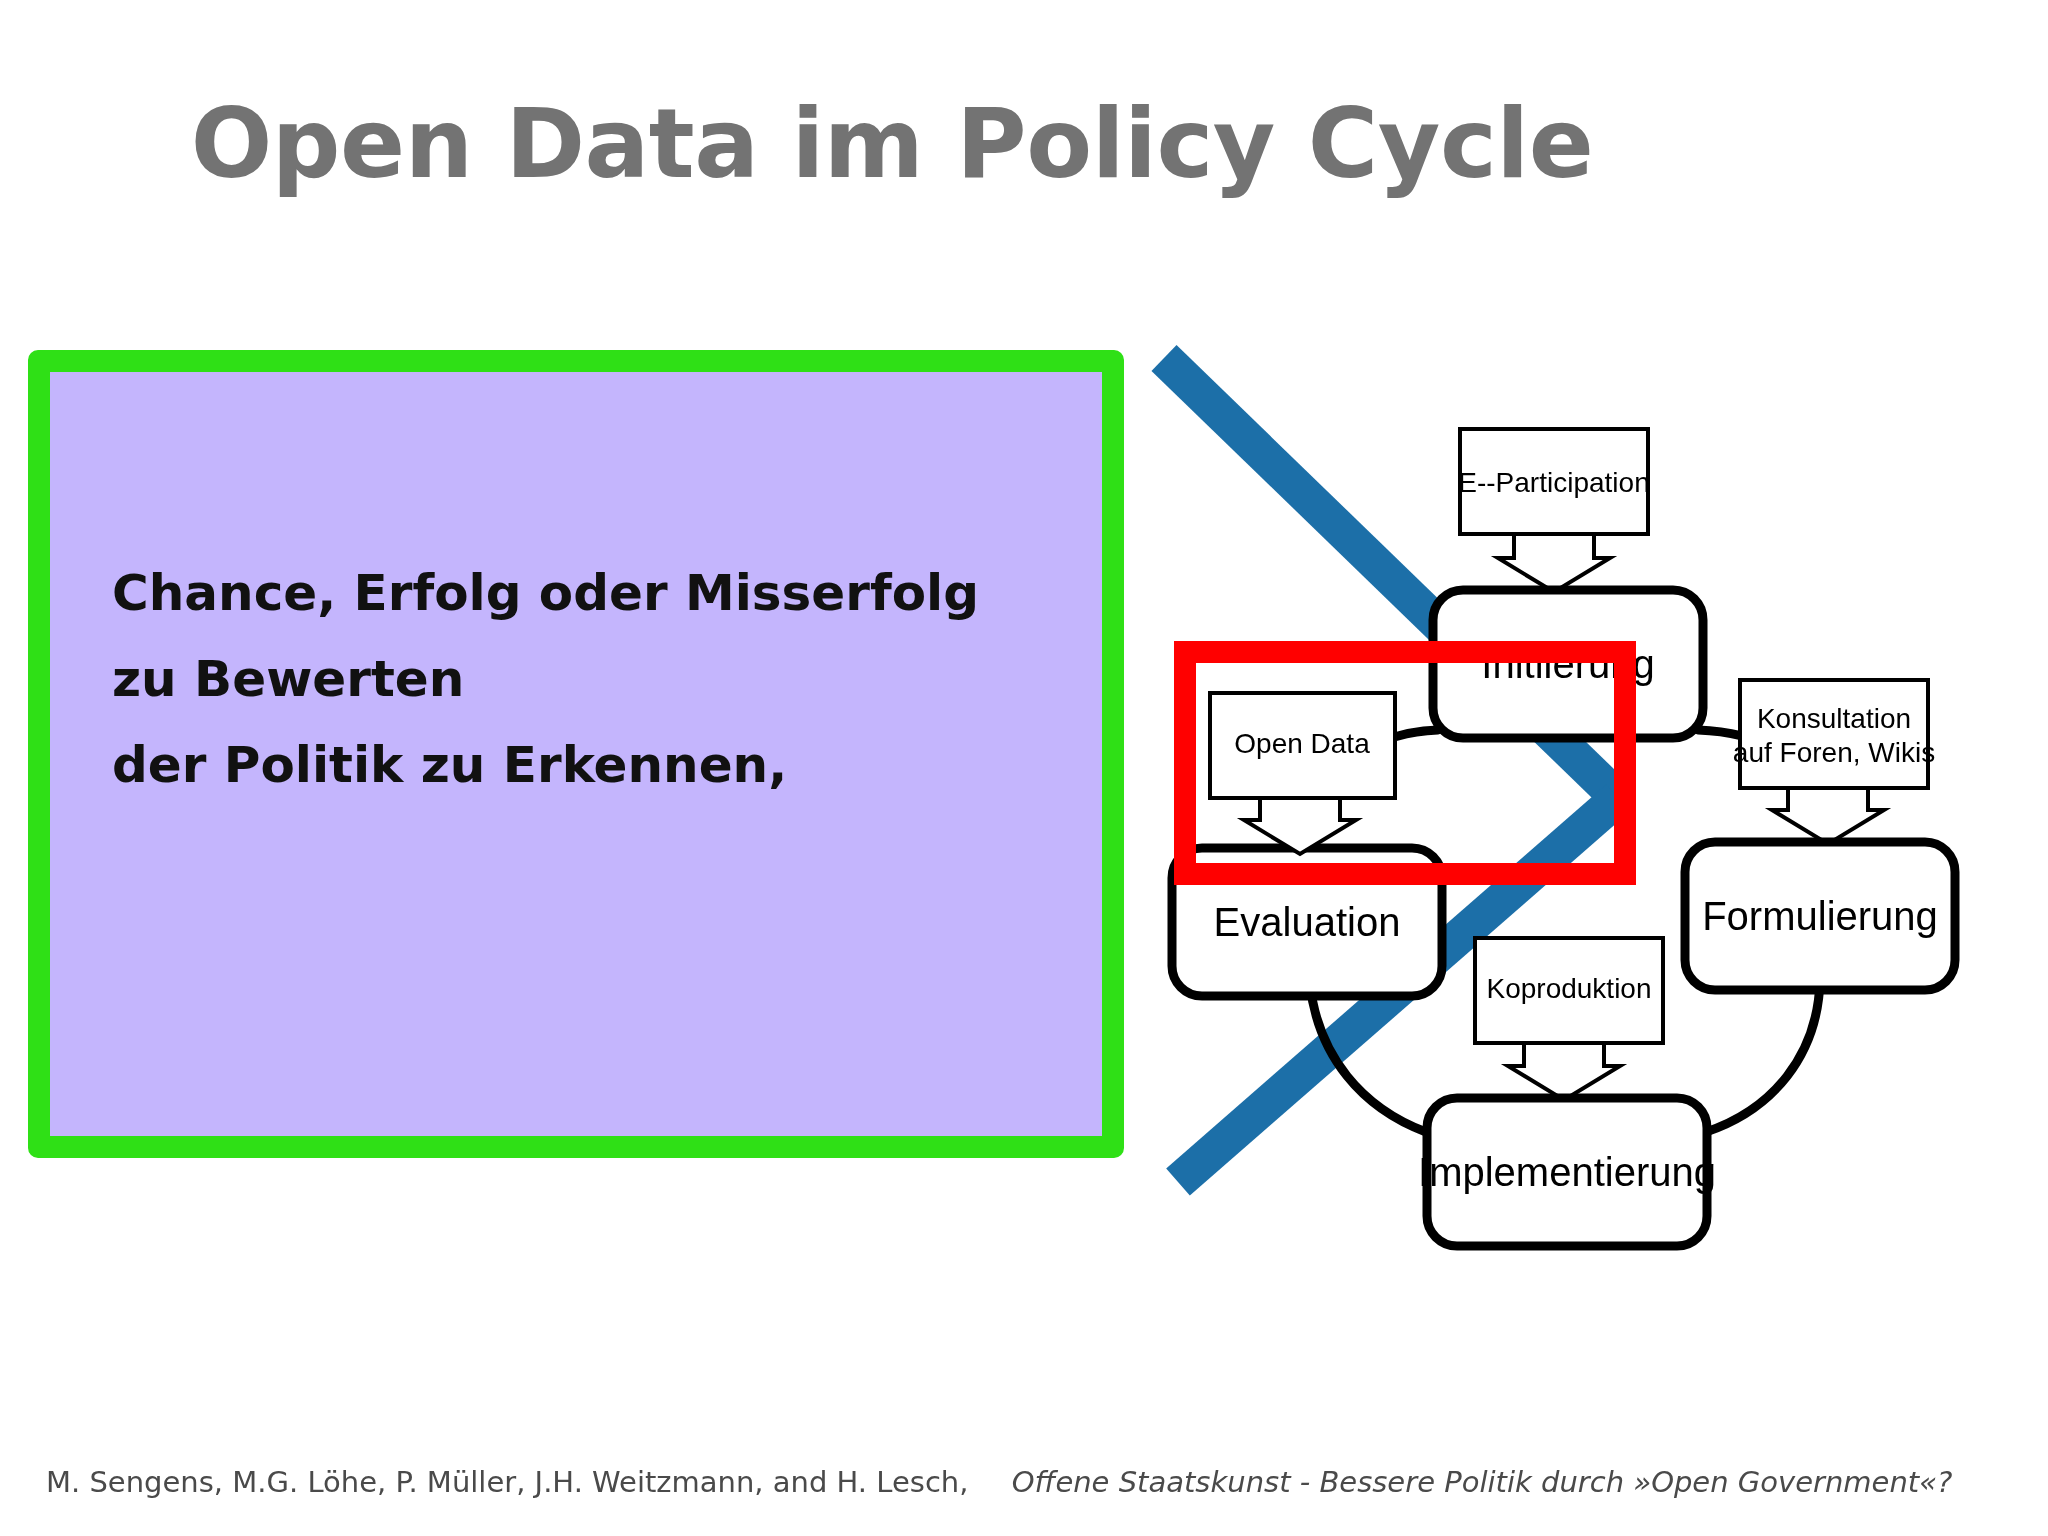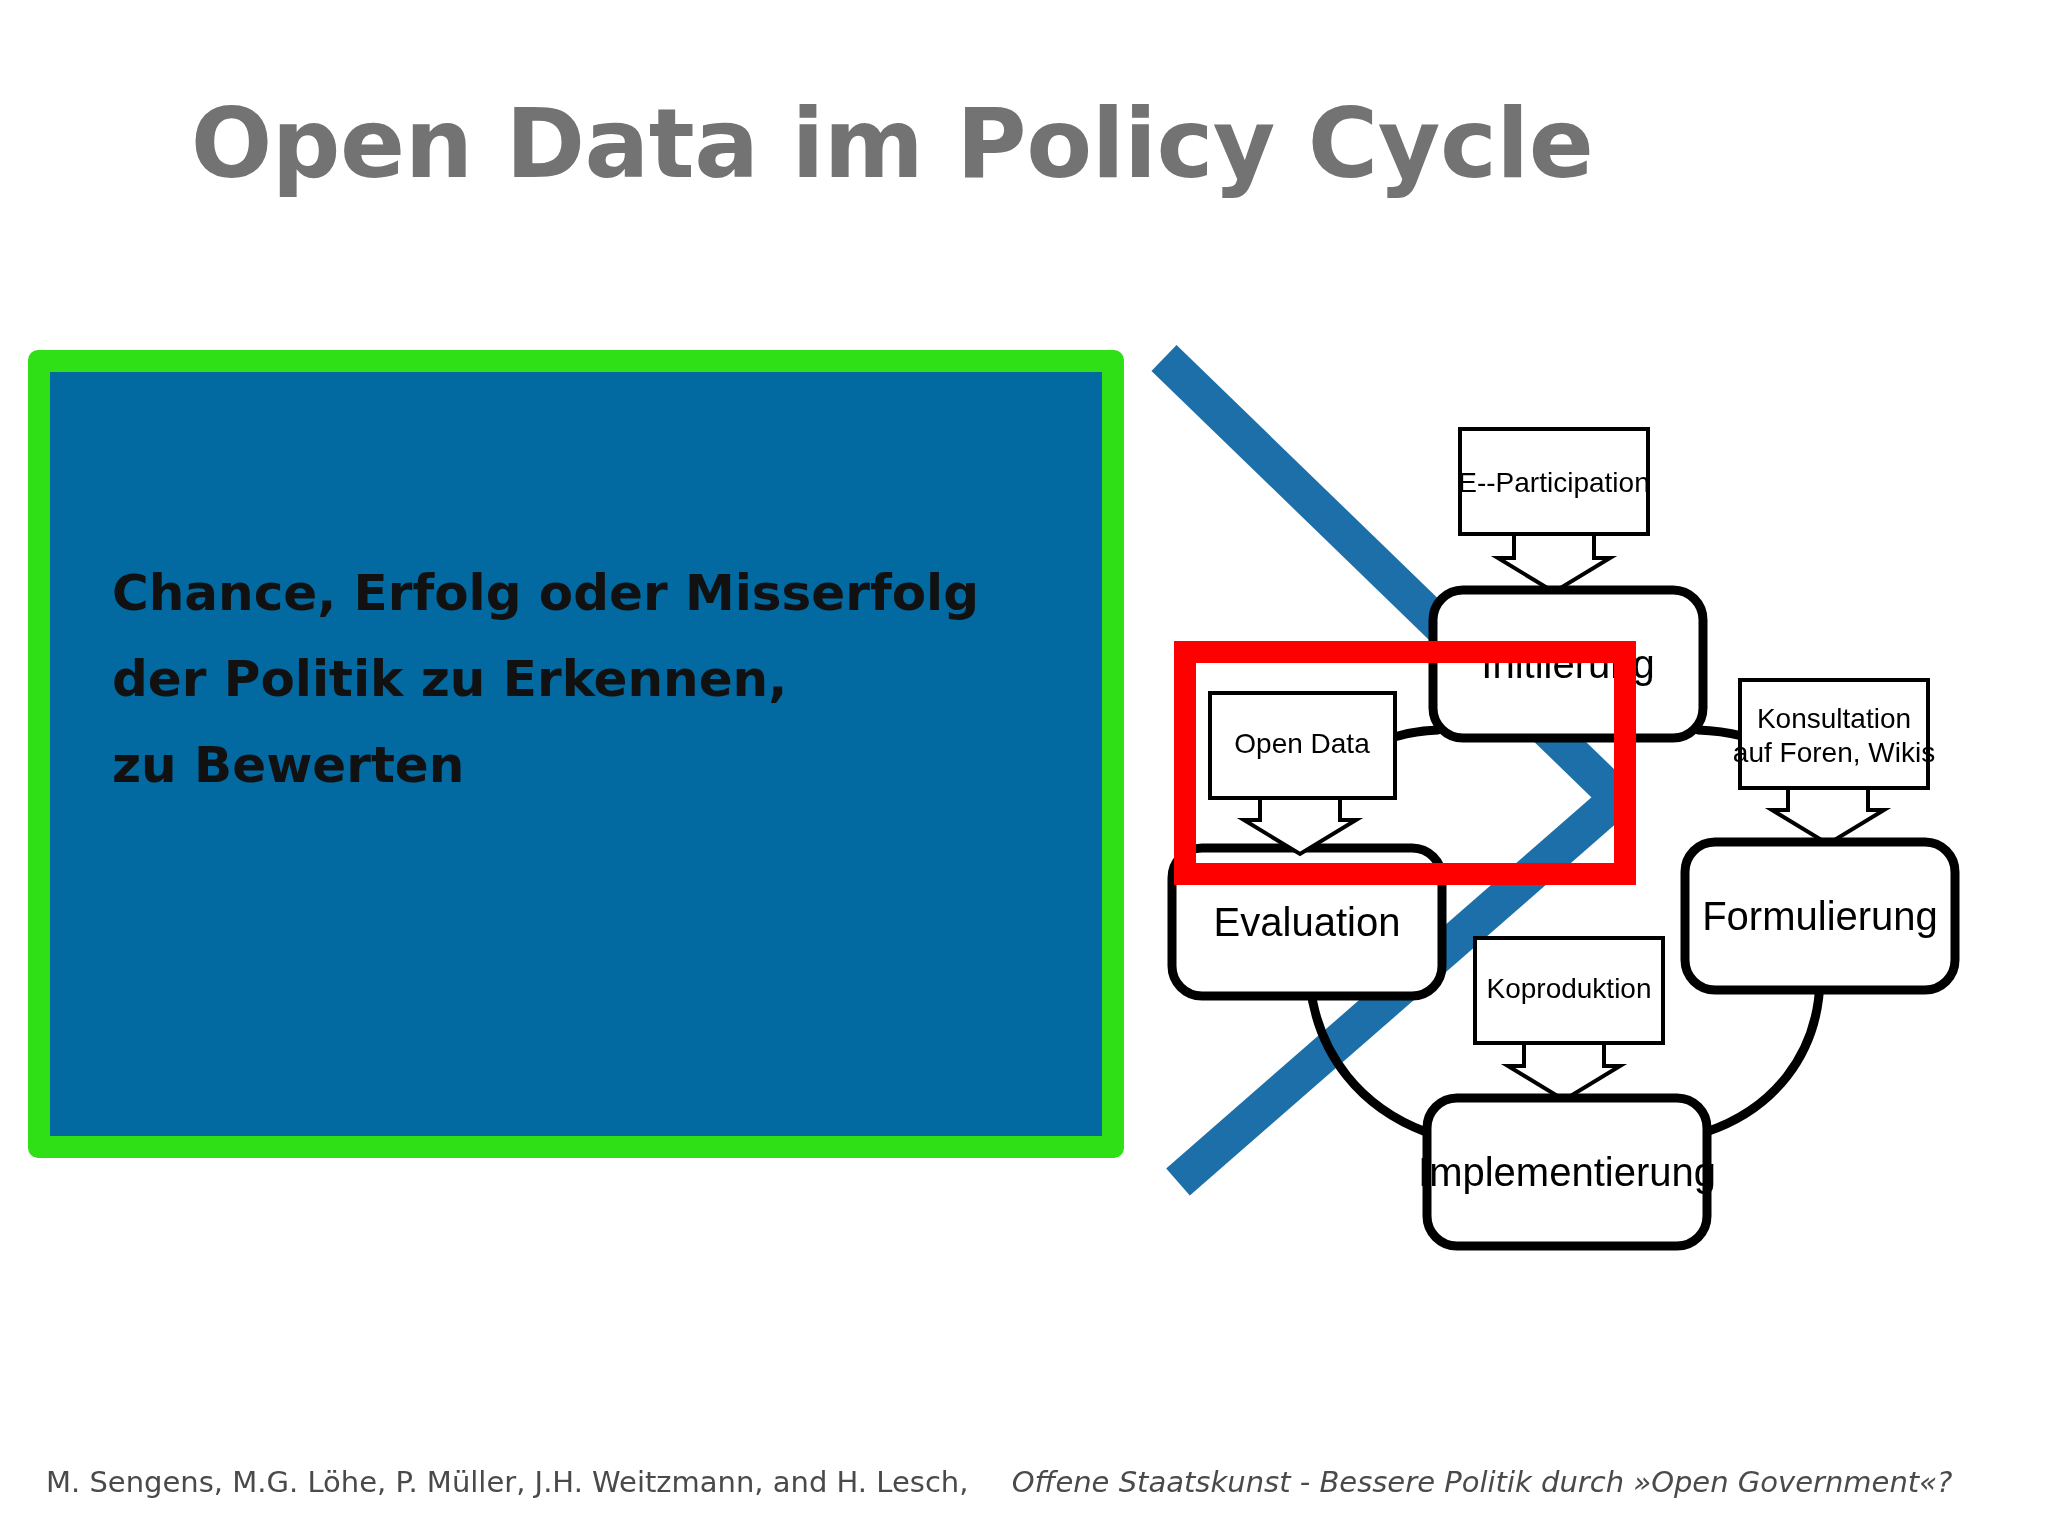--- a/index.html
+++ b/index.html
@@ -35,21 +35,21 @@
   
   #green-box {
     position: absolute;
     left: 28px;
     top: 350px;
     width: 1096px;
     height: 808px;
     border: 22px solid #2FE016;
     border-radius: 10px;
     box-sizing: border-box;
-    background: #0369a1;
+    background: #c4b5fd;
   }
   #green-box-text {
     position: absolute;
     left: 62px;
     top: 178px;
     width: 990px;
   }
   .callout-line {
     font-family: "DejaVu Sans", sans-serif;
     font-weight: bold;
@@ -134,22 +134,22 @@
   }
 </style>
 </head>
 <body>
 
 <div id="slide-title">Open Data im Policy Cycle</div>
 
 <div id="green-box">
   <div id="green-box-text">
     <div class="callout-line">Chance, Erfolg oder Misserfolg</div>
+    <div class="callout-line">zu Bewerten</div>
     <div class="callout-line">der Politik zu Erkennen,</div>
-    <div class="callout-line">zu Bewerten</div>
   </div>
 </div>
 
 <div id="blue-strike">
   <svg width="900" height="860" viewBox="0 0 900 860">
     <line x1="14" y1="18" x2="468" y2="458" stroke="#1C6FA8" stroke-width="36"></line>
     <line x1="468" y1="458" x2="28" y2="842" stroke="#1C6FA8" stroke-width="36"></line>
   </svg>
 </div>
 

